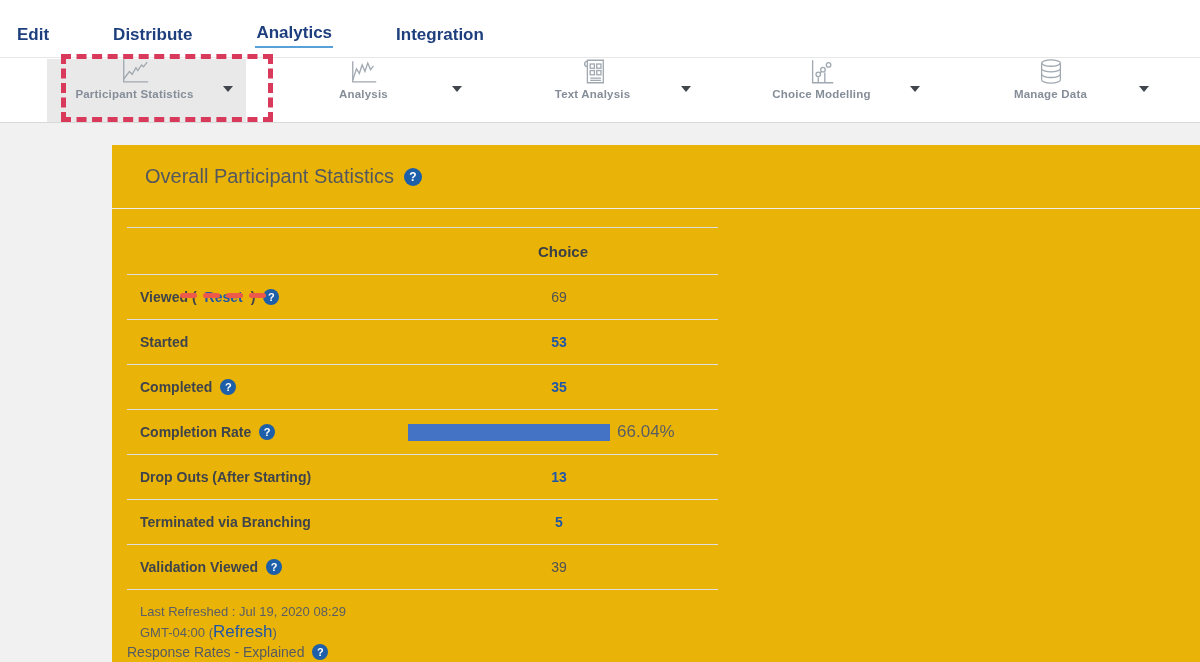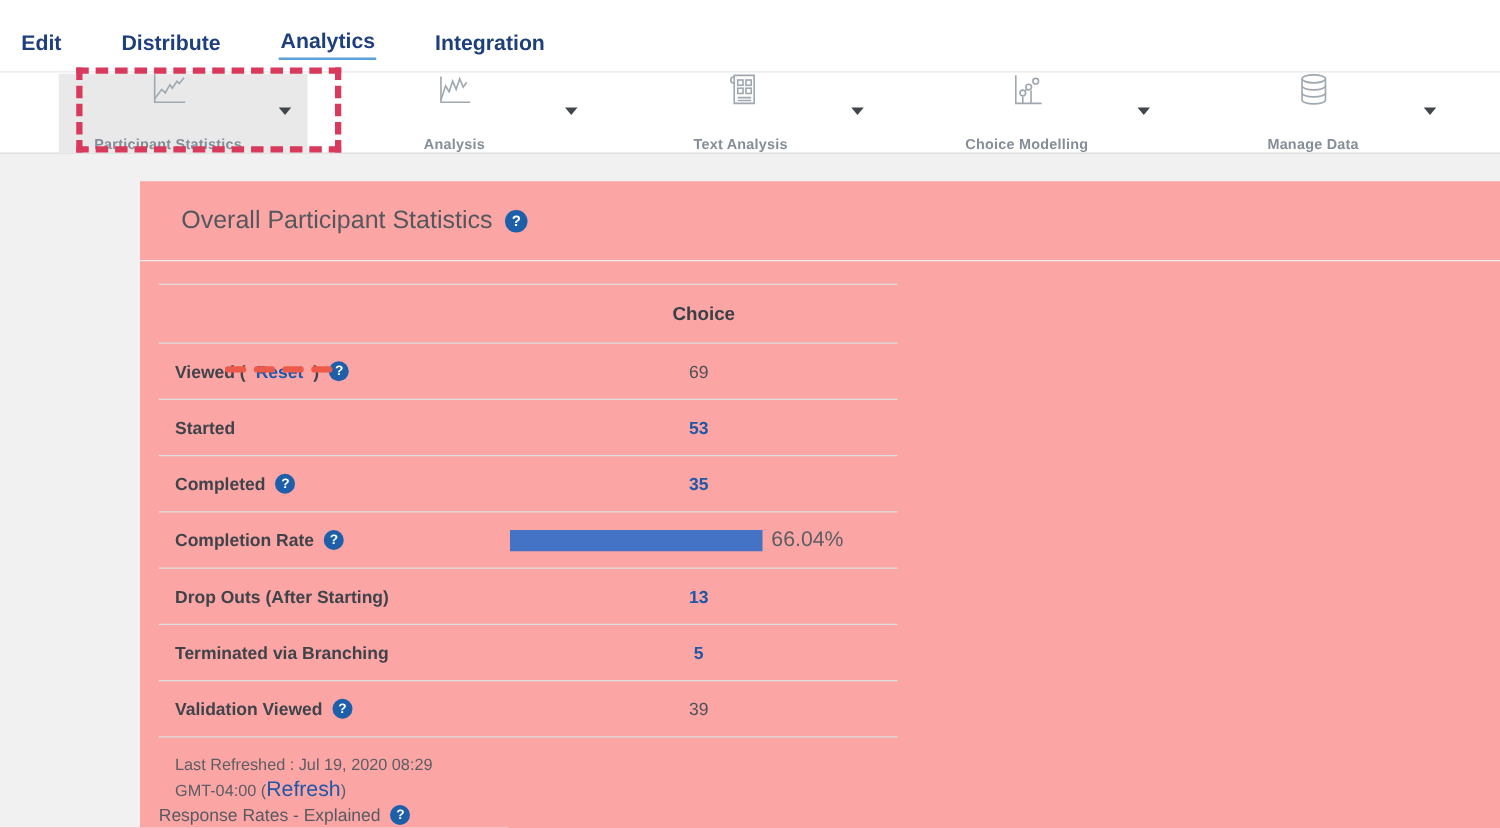--- a/index.html
+++ b/index.html
@@ -6,62 +6,62 @@
   html,body { width:1200px; height:662px; }
   body {
     font-family:"Liberation Sans", sans-serif;
     background:#f1f1f1;
     overflow:hidden;
     position:relative;
   }
   
   .nav {
     height:57px; background:#ffffff;
-    display:flex; align-items:flex-end; gap:46px;
+    display:flex; align-items:flex-end; gap:62px;
     padding:0 0 9px 16px;
   }
   .nav-item {
     font-size:17px; font-weight:700; color:#1e3f7d;
     text-decoration:none; padding:0 1px 3px 1px; cursor:pointer;
   }
   .nav-item.active { border-bottom:2px solid #58a0d8; }
   
   .toolbar {
     position:relative; height:66px; background:#ffffff;
     border-top:1px solid #e7e7e7; border-bottom:1px solid #d9d9d9;
     display:flex; padding-left:20px;
   }
   .sel-bg {
     position:absolute; left:47px; top:1px; width:199px; height:63px;
     background:#e9e9e9;
   }
   .tool-col {
     position:relative; width:229px; height:100%;
-    display:flex; flex-direction:column; align-items:center; justify-content:space-between;
+    display:flex; flex-direction:column; align-items:center; justify-content:flex-start;
     cursor:pointer;
   }
   .tool-icon { margin-bottom:3px; }
   .tool-icon svg { display:block; }
   .tool-label {
     font-size:11.5px; font-weight:600; color:#858e98; letter-spacing:.2px;
   }
   .caret {
     position:absolute; right:16px; top:28px;
     width:0; height:0;
     border-left:5px solid transparent; border-right:5px solid transparent;
     border-top:6px solid #41464d; cursor:pointer;
   }
   .annotation-box {
     position:absolute; left:41px; top:-4px; width:212px; height:68px;
     border:5px dashed #d9395a; pointer-events:none; z-index:5;
   }
   
   .card {
     position:absolute; left:112px; top:145px; right:0; bottom:0;
-    background:#fca5a5;
+    background:#eab308;
   }
   .card-head {
     height:64px; border-bottom:1px solid #ececec;
     display:flex; align-items:center; gap:10px; padding-left:33px;
   }
   .card-title { font-size:20px; color:#54585e; }
   .help {
     width:16px; height:16px; border-radius:50%;
     background:#1d5fa8; color:#ffffff;
     font-size:11px; font-weight:700;

